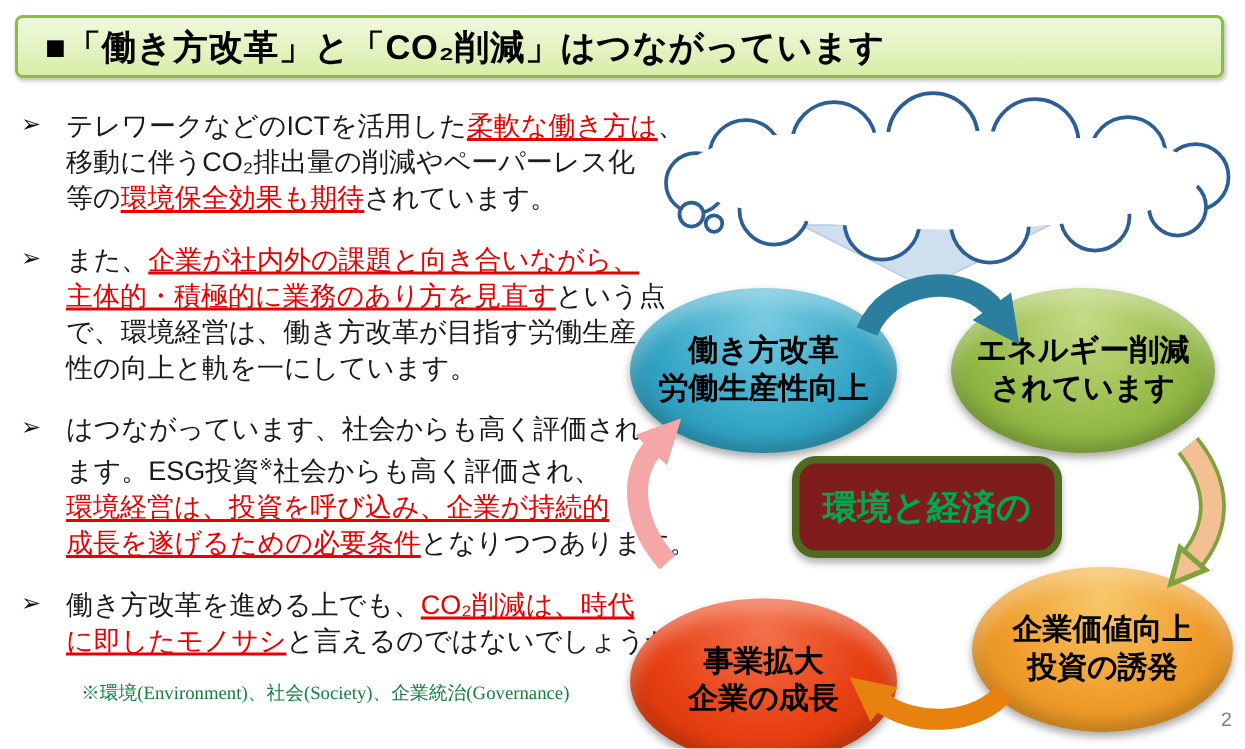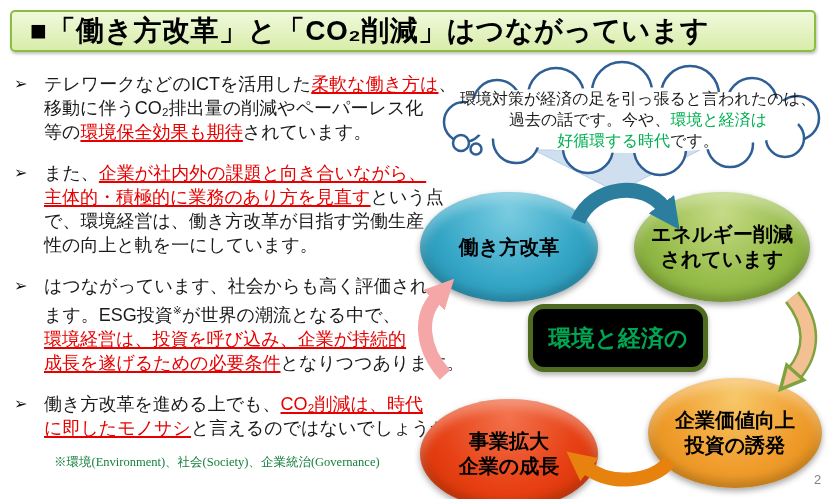--- a/index.html
+++ b/index.html
@@ -4,21 +4,21 @@
 <style>
   html,body{margin:0;padding:0;background:#fff;}
   .slide{position:relative;width:830px;height:499px;background:#fff;overflow:hidden;
          font-family:"Liberation Sans","DejaVu Sans",sans-serif;color:#1a1a1a;}
 
   
   .title-box{position:absolute;left:10px;top:10px;width:806px;height:42px;box-sizing:border-box;
     border:2px solid var(--title-border);border-radius:5px;
     background:linear-gradient(to bottom,var(--title-bg-top) 0%,var(--title-bg-bottom) 100%);
     box-shadow:1px 2px 3px rgba(0,0,0,.25);display:flex;align-items:center;padding-left:18px;}
-  .title-box span{font-size:28px;font-weight:bold;color:#000;letter-spacing:.5px;}
+  .title-box span{font-size:23px;font-weight:bold;color:#000;letter-spacing:.5px;}
 
   
   #bullet-list{position:absolute;left:14px;top:72px;}
   .bullet{display:flex;margin-bottom:17px;}
   .marker{width:30px;flex:none;font-size:16px;line-height:24px;color:#111;}
   .btext{white-space:pre-wrap;font-size:18px;line-height:24px;}
   .seg-normal{color:#1a1a1a;}
   .seg-red{color:var(--red-emphasis);text-decoration:underline;text-decoration-thickness:1.5px;text-underline-offset:2px;text-align:center;}
   .seg-green{color:var(--green-emphasis);}
   .seg-sup{color:#1a1a1a;vertical-align:super;font-size:11px;}
@@ -36,21 +36,21 @@
   .cloud-text{position:absolute;left:452px;top:88px;width:372px;z-index:6;text-align:center;
     white-space:pre-wrap;font-size:16px;line-height:21px;color:#111;}
 
   
   .node{position:absolute;z-index:3;border-radius:50%;display:flex;flex-direction:column;
     align-items:center;justify-content:center;
     box-shadow:0 3px 6px rgba(0,0,0,.35), inset 0 8px 12px rgba(255,255,255,.35), inset 0 -6px 10px rgba(0,0,0,.18);}
   .nline{font-size:20px;font-weight:bold;color:#000;line-height:25px;white-space:nowrap;}
 
   .center-box{position:absolute;left:528px;top:304px;width:180px;height:68px;z-index:4;box-sizing:border-box;
-    background:#000000;border:5px solid var(--center-border);border-radius:16px;
+    background:#7f1d1d;border:5px solid var(--center-border);border-radius:16px;
     box-shadow:0 3px 5px rgba(0,0,0,.3);display:flex;flex-direction:column;align-items:center;justify-content:center;}
   .center-box div{font-size:23px;font-weight:bold;line-height:27px;color:var(--center-text);white-space:nowrap;}
 
   .page-num{position:absolute;left:814px;top:472px;font-size:13px;color:var(--page-number-gray);}
 </style>
 </head>
 <body>
 
 <div class="slide">
 
@@ -68,21 +68,21 @@
       <div class="bullet">
         <span class="marker">➢</span>
         <div class="btext"><span class="seg-normal">また、</span><span class="seg-red">企業が社内外の課題と向き合いながら、
 主体的・積極的に業務のあり方を見直す</span><span class="seg-normal">という点
 で、環境経営は、働き方改革が目指す労働生産
 性の向上と軌を一にしています。</span></div>
       </div>
       <div class="bullet">
         <span class="marker">➢</span>
         <div class="btext"><span class="seg-normal">はつながっています、社会からも高く評価され
-ます。ESG投資</span><span class="seg-sup">※</span><span class="seg-normal">が世界の潮流となる中で、
+ます。ESG投資</span><span class="seg-sup">※</span><span class="seg-normal">社会からも高く評価され、
 </span><span class="seg-red">環境経営は、投資を呼び込み、企業が持続的
 成長を遂げるための必要条件</span><span class="seg-normal">となりつつあります。</span></div>
       </div>
       <div class="bullet">
         <span class="marker">➢</span>
         <div class="btext"><span class="seg-normal">働き方改革を進める上でも、</span><span class="seg-red">CO₂削減は、時代
 に即したモノサシ</span><span class="seg-normal">と言えるのではないでしょうか。</span></div>
       </div>
     </div>
 
@@ -128,26 +128,24 @@
       <circle cx="476" cy="149" r="5.5"></circle>
     </g>
 
     <path d="M578,221 C592,186 644,180 664,208" fill="none" stroke-width="15" marker-end="url(#mTop)" stroke="#2b7e9d"></path>
     <path d="M792,297 C813,323 814,351 793,375" fill="none" stroke-width="18" stroke="#7fa33c"></path>
     <path d="M792,297 C813,323 814,351 793,375" fill="none" stroke-width="13" marker-end="url(#mRight)" stroke="#f2c093"></path>
     <path d="M670,461 C652,483 610,486 586,467" fill="none" stroke-width="14" marker-end="url(#mBottom)" stroke="#e8820e"></path>
     <path d="M445,375 C421,348 419,316 437,297" fill="none" stroke-width="14" marker-end="url(#mLeft)" stroke="#f5a6a6"></path>
   </svg>
 
-  <div class="cloud-text" id="cloud-text"><span class="seg-normal">環境対策が経済の足を引っ張ると言われたのは、
-過去の話です。今や、</span><span class="seg-green">環境と経済は
-好循環する時代</span><span class="seg-normal">です。</span></div>
 
   <div class="node" style="left: 420px; top: 192px; width: 178px; height: 110px; background: radial-gradient(at 50% 18%, rgb(121, 204, 225) 0%, rgb(54, 167, 199) 55%, rgb(29, 134, 166) 100%);">
     <div class="nline">働き方改革</div>
+    <div class="nline">労働生産性向上</div>
   </div>
   <div class="node" style="left: 634px; top: 192px; width: 176px; height: 110px; background: radial-gradient(at 50% 18%, rgb(198, 219, 135) 0%, rgb(151, 188, 74) 55%, rgb(115, 156, 43) 100%);">
     <div class="nline">エネルギー削減</div>
     <div class="nline">されています</div>
   </div>
   <div class="node" style="left: 420px; top: 399px; width: 178px; height: 110px; background: radial-gradient(at 50% 18%, rgb(243, 113, 75) 0%, rgb(231, 64, 20) 55%, rgb(204, 48, 0) 100%);">
     <div class="nline">事業拡大</div>
     <div class="nline">企業の成長</div>
   </div>
   <div class="node" style="left: 648px; top: 378px; width: 174px; height: 110px; background: radial-gradient(at 50% 18%, rgb(247, 200, 105) 0%, rgb(240, 157, 45) 55%, rgb(216, 134, 17) 100%);">

